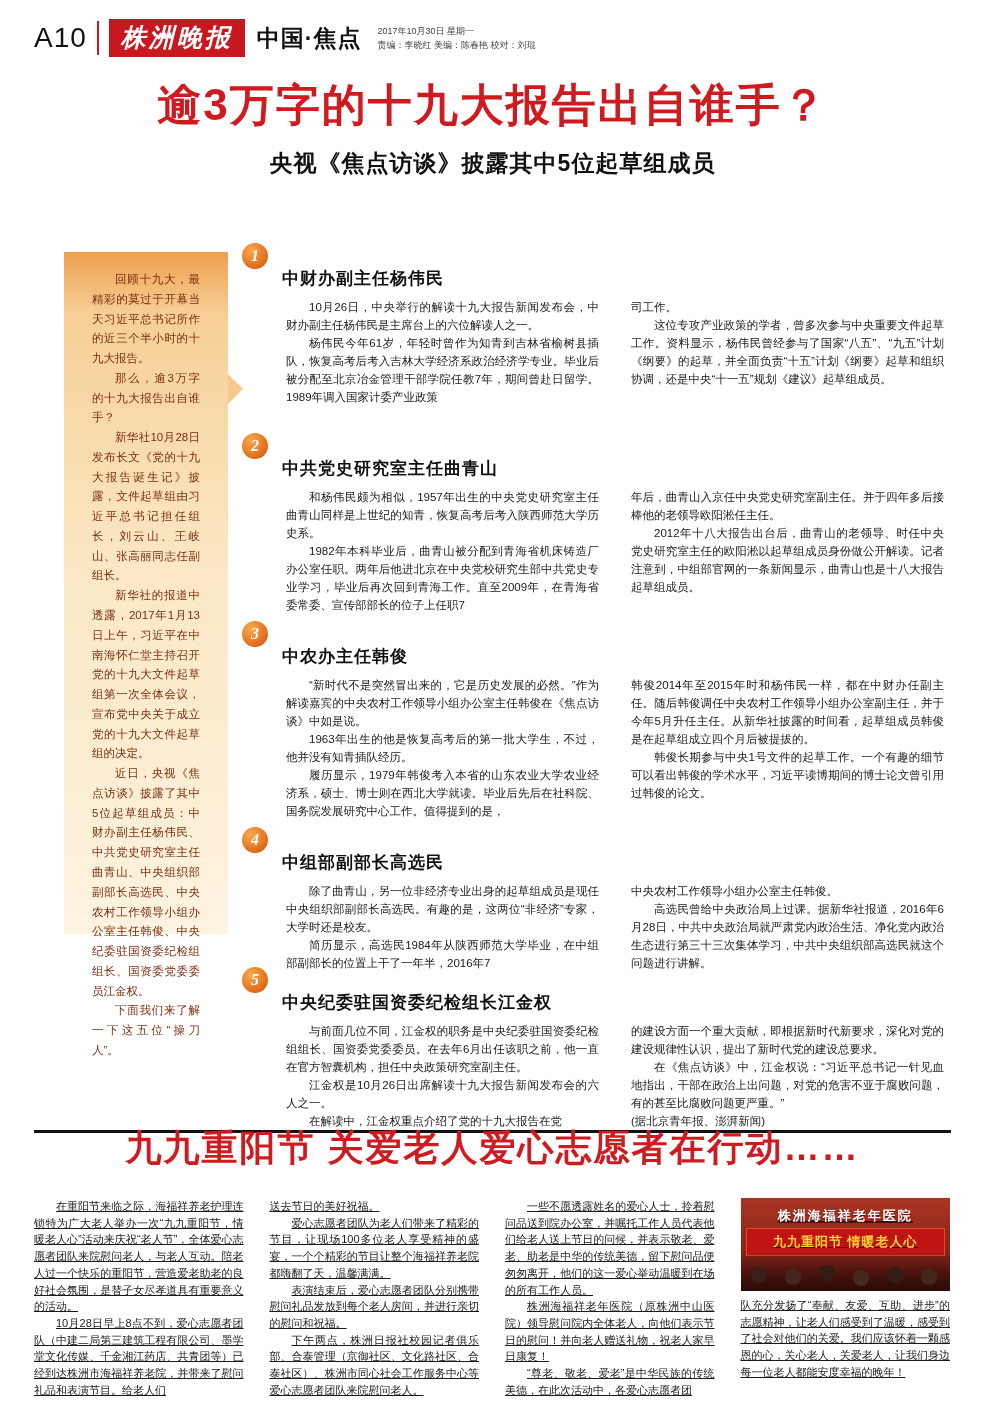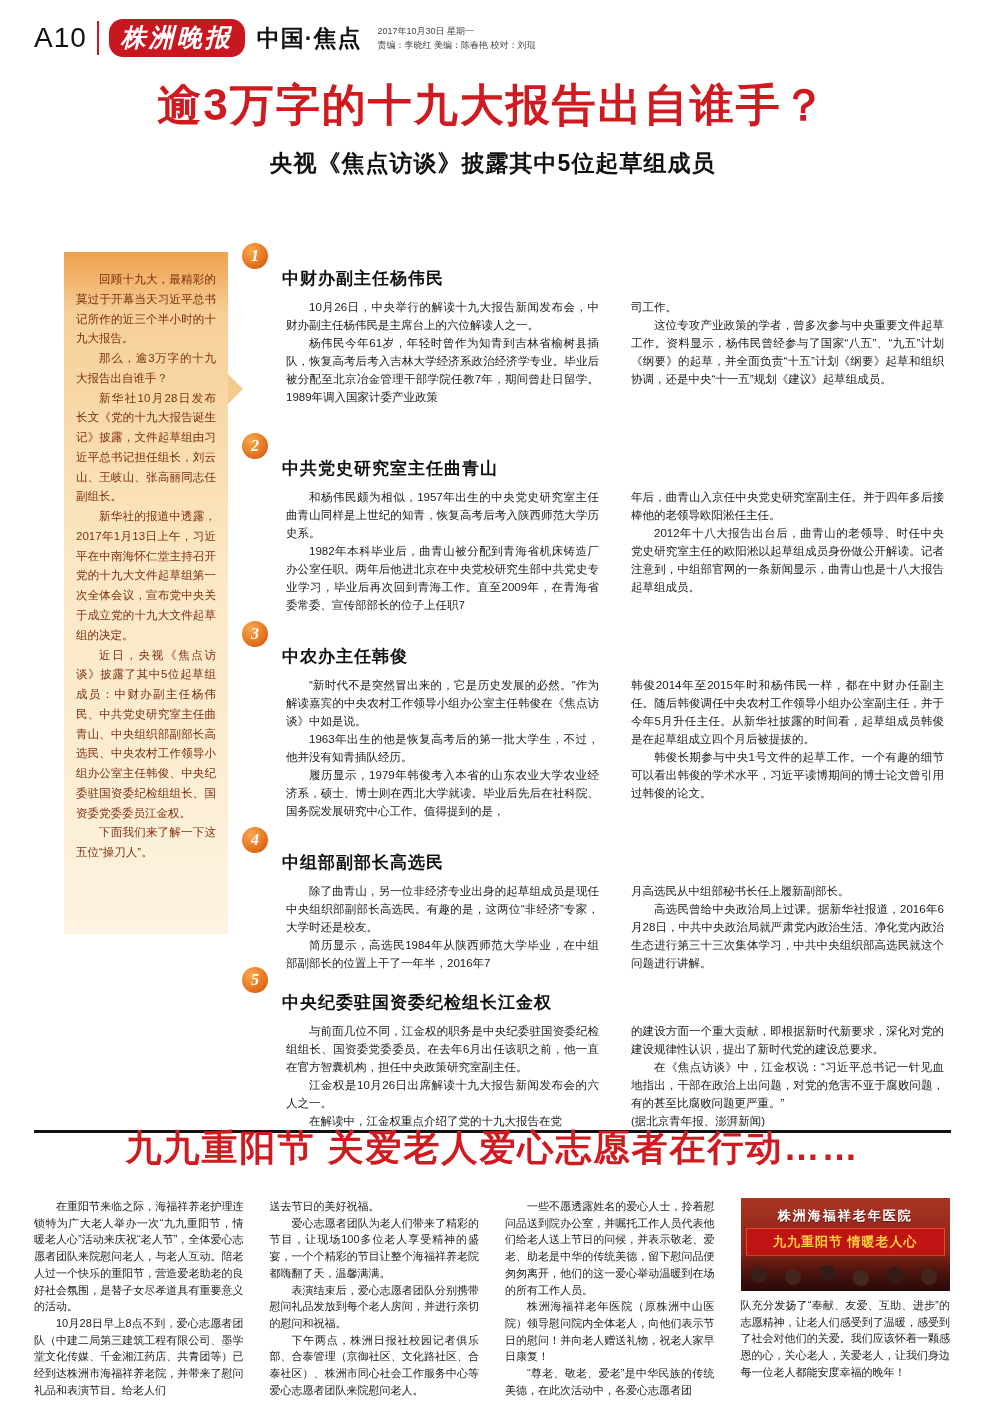--- a/index.html
+++ b/index.html
@@ -7,32 +7,32 @@
   .page {
     position:relative; width:985px; height:1409px; margin:0 auto;
     background:#ffffff; overflow:hidden;
     font-family:"Liberation Sans","DejaVu Sans",sans-serif; color:#1a1a1a;
   }
   
   .header { position:absolute; top:16px; left:34px; right:34px; height:44px; display:flex; align-items:center; }
   .page-num { font-size:28px; color:#111; letter-spacing:1px; }
   .header-sep { width:2px; height:34px; background:#c8171e; margin:0 10px; }
   .masthead { background:#c8171e; color:#fff; font-weight:bold; font-style:italic;
-              font-size:25px; line-height:1; padding:6px 12px 7px; letter-spacing:3px;border-radius:14px; }
+              font-size:25px; line-height:1; padding:6px 12px 7px; letter-spacing:3px; }
   .section-label { font-size:23px; font-weight:bold; color:#111; margin-left:12px; letter-spacing:1px; }
   .dateblock { margin-left:16px; font-size:9px; color:#444; line-height:1.6; }
   
   .main-headline { position:absolute; top:76px; left:0; width:100%; text-align:center;
                    color:#cf1a20; font-size:44px; font-weight:bold; letter-spacing:2px; }
   .sub-headline { position:absolute; top:148px; left:0; width:100%; text-align:center;
                   color:#111; font-size:23px; font-weight:bold; letter-spacing:1px; }
   
   .sidebar { position:absolute; left:64px; top:252px; width:164px; height:682px;
              background:linear-gradient(180deg,#eea04f 0%,#f6cf96 9%,#fbe7c3 45%,#fdf3e0 100%);
-             padding:18px 12px 12px; }
+             padding:18px 28px 12px; }
   .sidebar p { font-size:11.5px; line-height:1.72; color:#7c2d0e; text-align:justify;
                text-indent:2em; }
   .sidebar-arrow { position:absolute; right:-15px; top:122px; width:0; height:0;
                    border-left:15px solid #f4c98d; border-top:15px solid transparent;
                    border-bottom:15px solid transparent; }
   
   .article-section { position:absolute; left:242px; width:702px; }
   .sec1 { top:222px; } .sec2 { top:412px; } .sec3 { top:600px; } .sec4 { top:806px; } .sec5 { top:946px; }
   .sec-head { display:flex; align-items:center; gap:14px; margin-bottom:8px; }
   .sec-num { width:26px; height:26px; border-radius:50%; flex:0 0 26px;
@@ -43,21 +43,21 @@
   .sec-title { font-size:17px; font-weight:bold; color:#111; letter-spacing:1px;margin-top:45px; }
   .sec-cols { display:flex; gap:32px; padding-left:44px; }
   .sec-col { width:317px; }
   .sec-col p { font-size:11.5px; line-height:1.57; color:#1a1a1a; text-align:justify; text-indent:2em; }
   .sec-col p.cont { text-indent:0; }
   .credit { text-align:right; text-indent:0 !important; }
   
   .divider { position:absolute; top:1130px; left:34px; right:34px; height:3px; background:#111; }
   .bottom-headline { position:absolute; top:1124px; left:0; width:100%; text-align:center;
                      color:#cf1a20; font-size:36px; font-weight:bold; letter-spacing:2px; }
-  .bottom-cols { position:absolute; top:1198px; left:34px; width:916px; display:flex; gap:26px; }
+  .bottom-cols { position:absolute; top:1198px; left:34px; width:916px; display:flex; gap:26px;text-decoration:underline; }
   .b-col { flex:1; min-width:0; }
   .b-col p { font-size:11px; line-height:1.52; color:#1a1a1a; text-align:justify; text-indent:2em; }
   .b-col p.cont { text-indent:0; }
   
   .photo { position:relative; width:100%; height:93px; margin-bottom:6px;
            background:linear-gradient(180deg,#a93523 0%,#8d2418 55%,#5f170f 100%); overflow:hidden; }
   .photo-sign { margin:9px auto 3px; width:94%; color:#fff; font-weight:bold; font-size:13px;
                 text-align:center; letter-spacing:2px; text-shadow:0 1px 1px #5a1008; }
   .photo-banner { margin:3px auto 0; width:95%; background:#c01313; color:#ffd23e; font-weight:bold;
                   font-size:13px; text-align:center; padding:4px 0; letter-spacing:1px;
@@ -154,21 +154,21 @@
     <div class="sec-head">
       <div class="sec-num">4</div>
       <div class="sec-title">中组部副部长高选民</div>
     </div>
     <div class="sec-cols">
       <div class="sec-col">
         <p>除了曲青山，另一位非经济专业出身的起草组成员是现任中央组织部副部长高选民。有趣的是，这两位“非经济”专家，大学时还是校友。</p>
         <p>简历显示，高选民1984年从陕西师范大学毕业，在中组部副部长的位置上干了一年半，2016年7</p>
       </div>
       <div class="sec-col">
-        <p class="cont">月高选民从中组部秘书长任上履新副部长。</p>
+        <p class="cont">中央农村工作领导小组办公室主任韩俊。</p>
         <p>高选民曾给中央政治局上过课。据新华社报道，2016年6月28日，中共中央政治局就严肃党内政治生活、净化党内政治生态进行第三十三次集体学习，中共中央组织部高选民就这个问题进行讲解。</p>
       </div>
     </div>
   </div>
 
   <div class="article-section sec5">
     <div class="sec-head">
       <div class="sec-num">5</div>
       <div class="sec-title">中央纪委驻国资委纪检组长江金权</div>
     </div>

